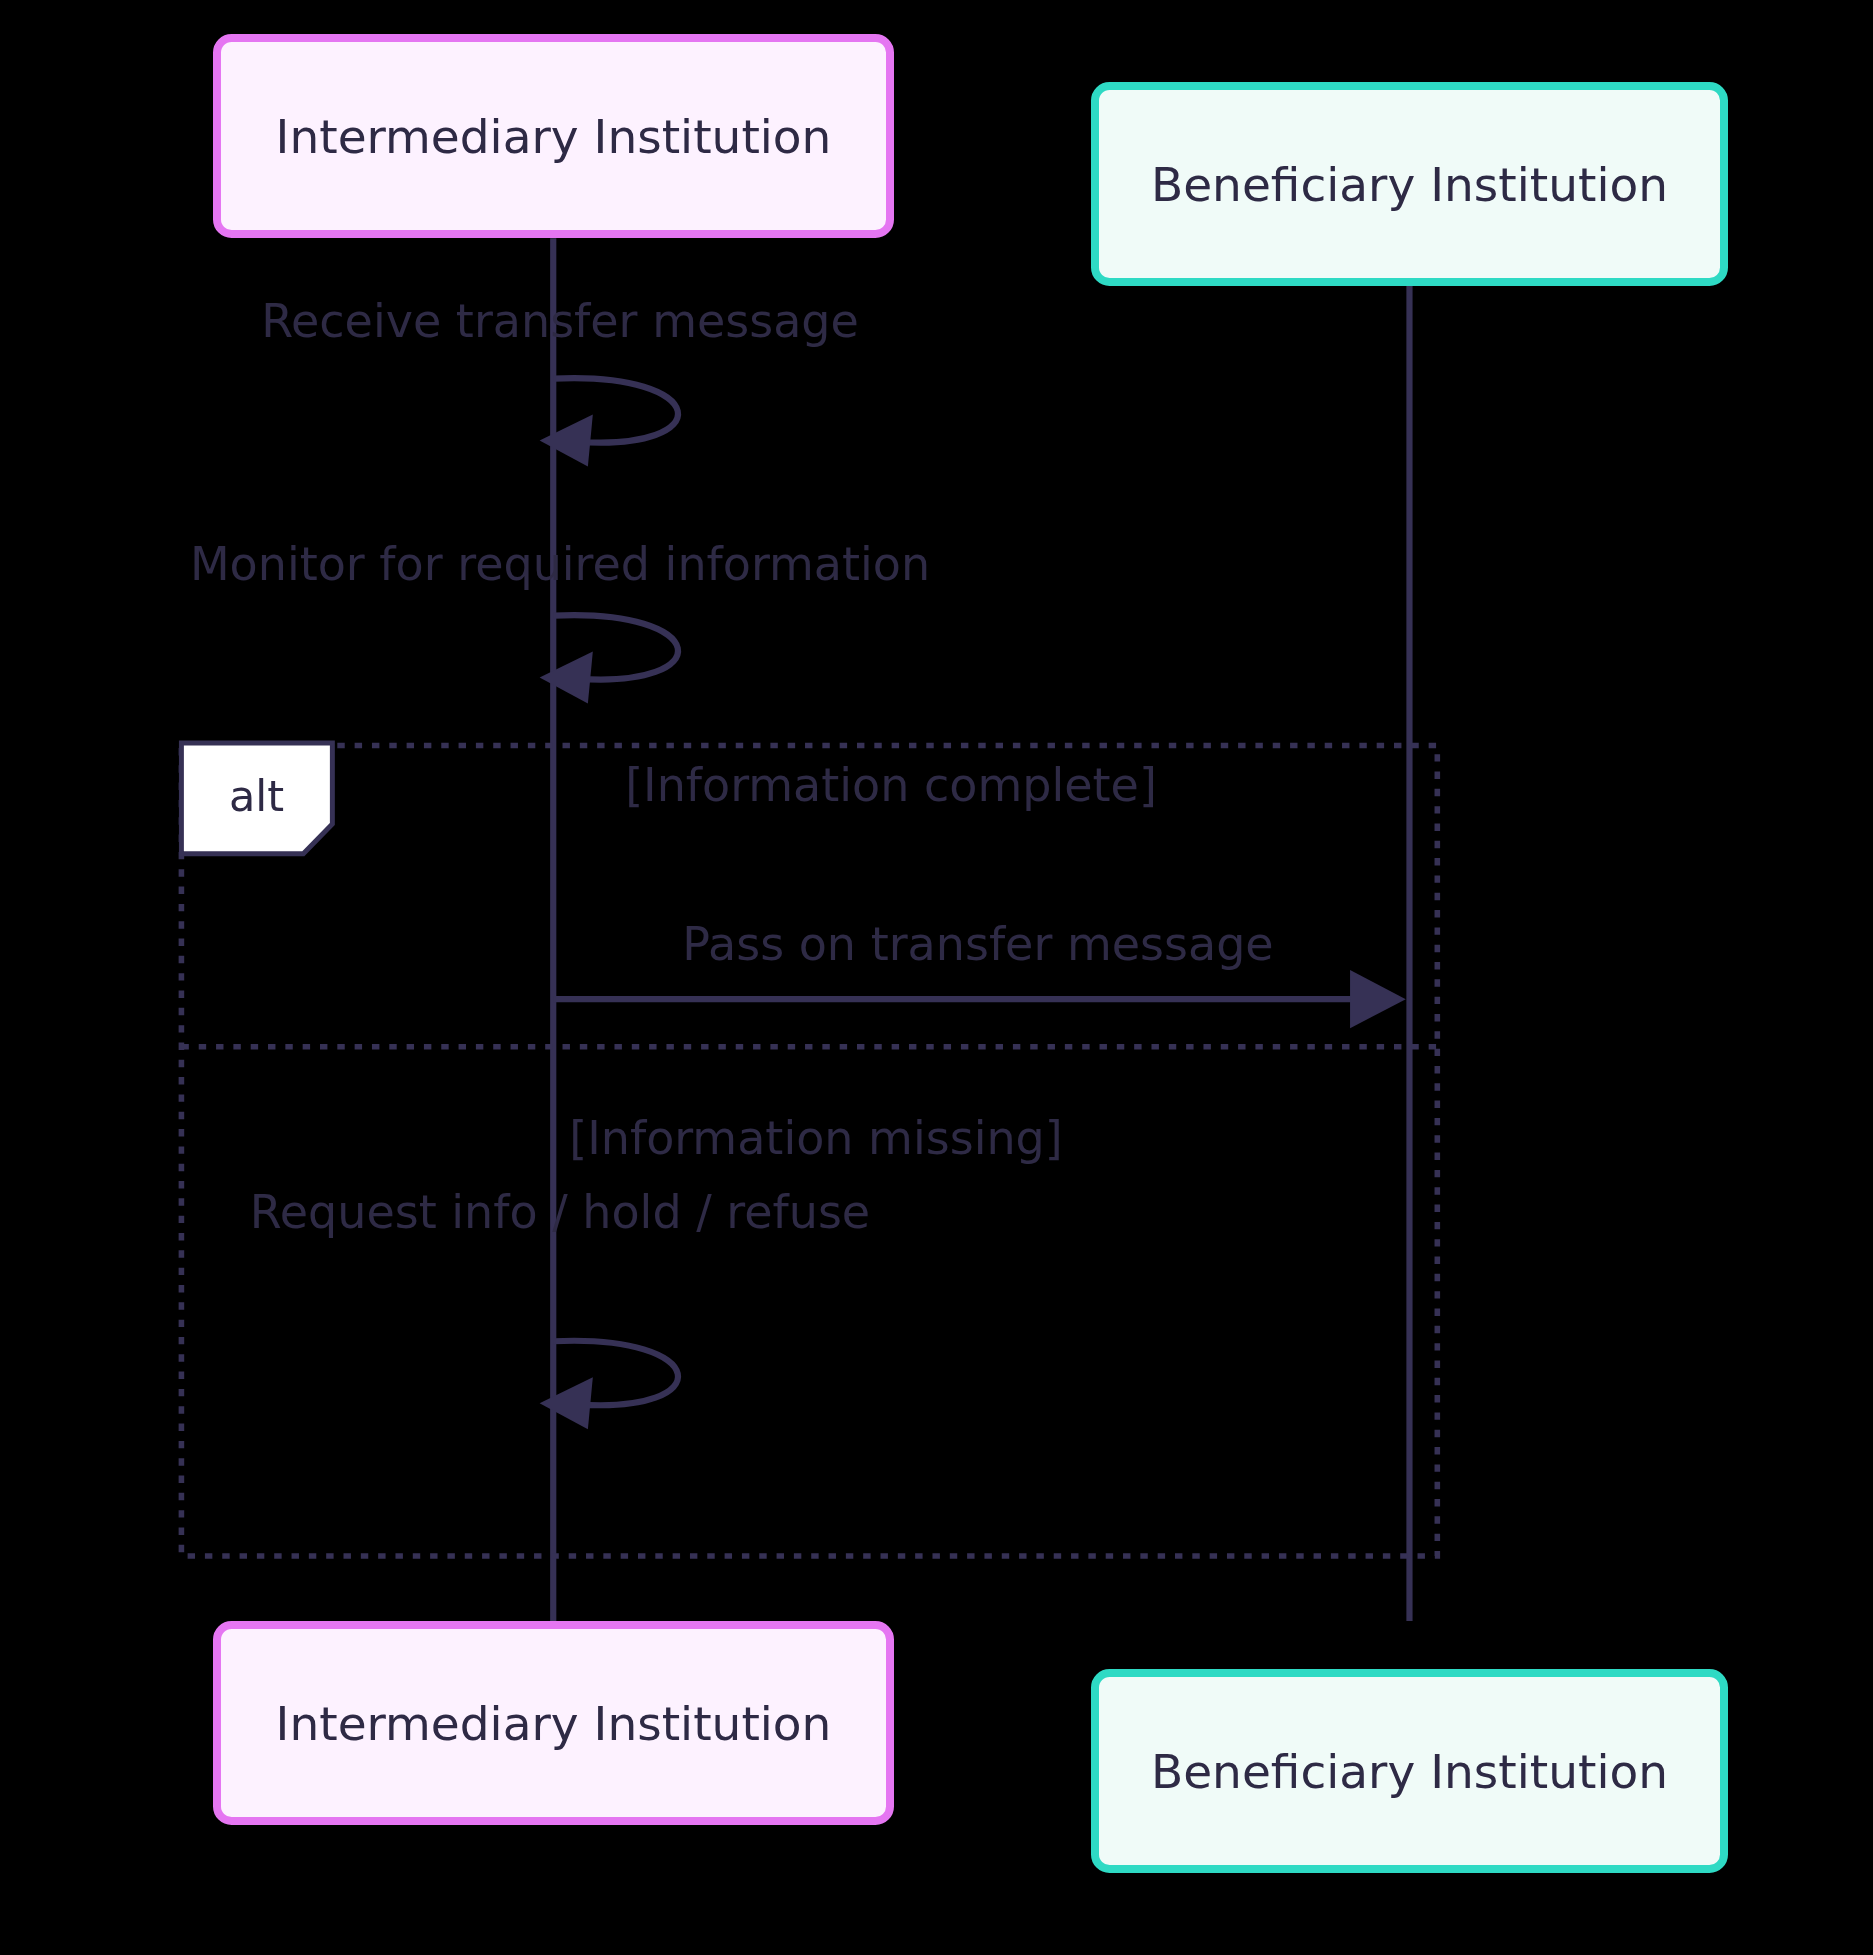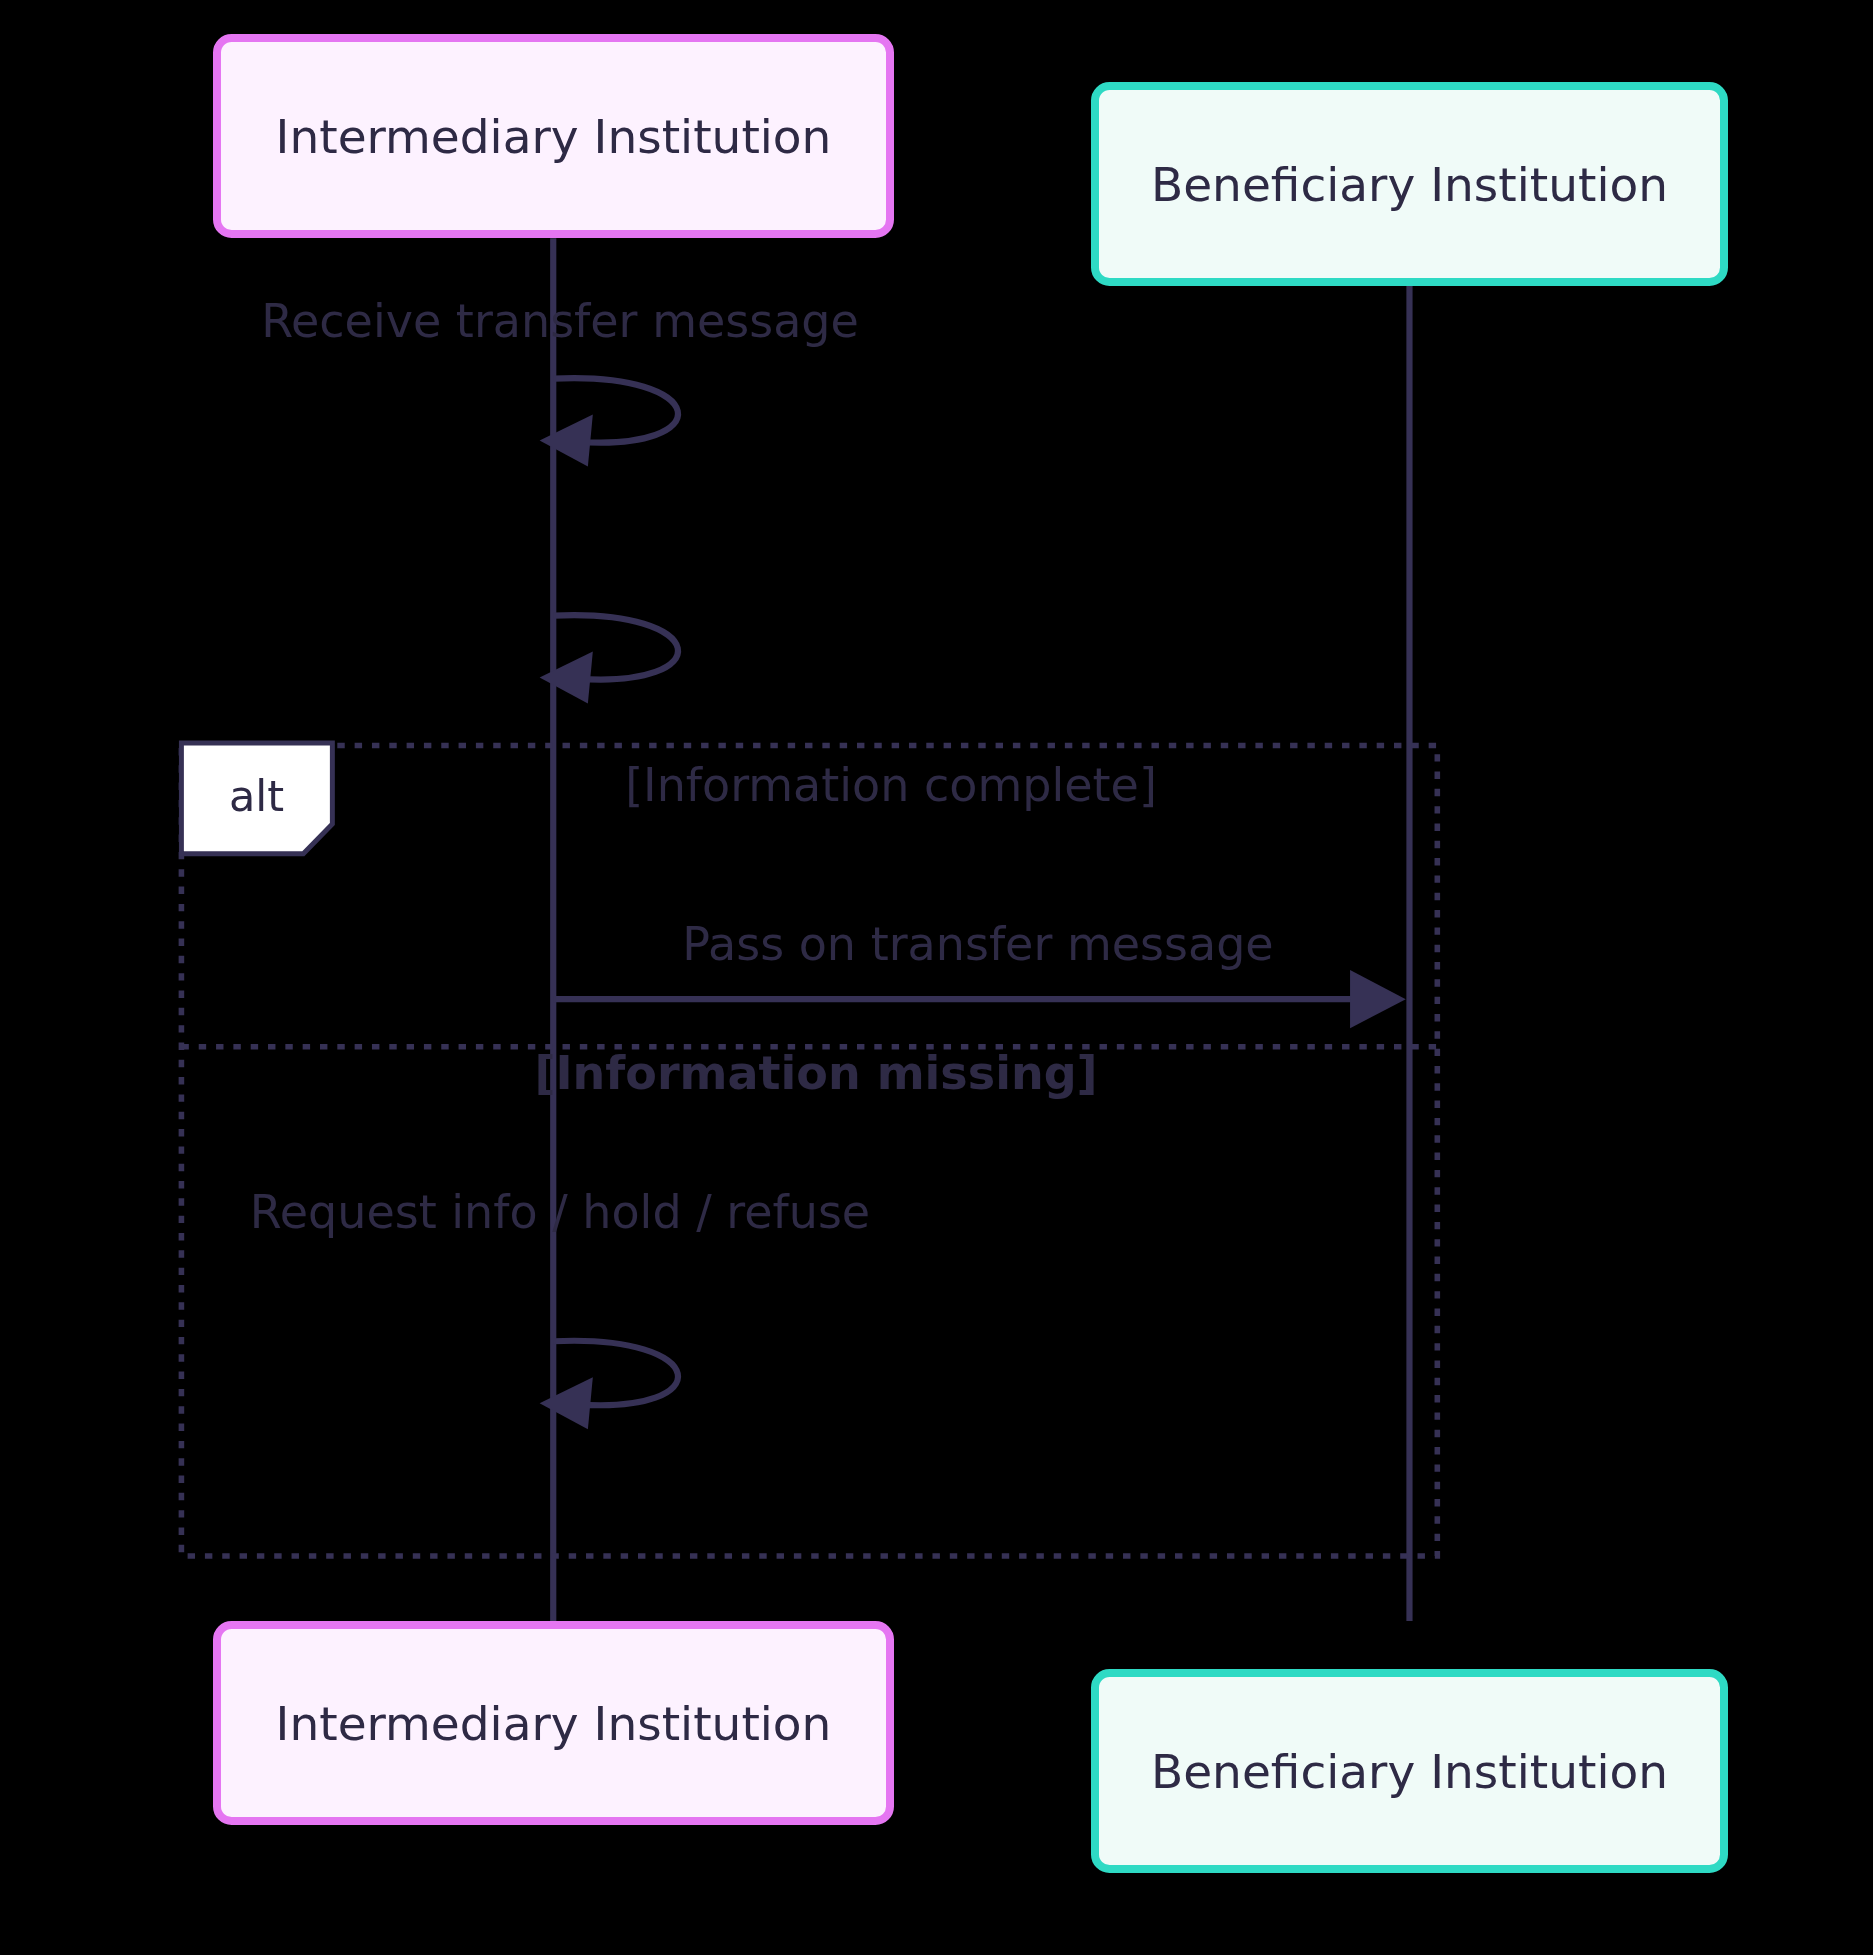--- a/index.html
+++ b/index.html
@@ -83,28 +83,29 @@
 
   <div class="actor pink" style="left:213px;top:34px;width:681px;height:204px;">
     <span>Intermediary Institution</span>
   </div>
   <div class="actor teal" style="left:1091px;top:34px;width:637px;height:204px;">
     <span>Beneficiary Institution</span>
   </div>
 
   <div class="msg" style="left:65px;top:292px;width:990px;height:57px;text-align:right;">Receive transfer message</div>
 
+  <div class="msg" style="left:65px;top:535px;width:990px;height:57px;">Monitor for required information</div>
 
   <div class="alt-tag">alt</div>
 
   <div class="msg" style="left:272px;top:756px;width:1238px;height:57px;">[Information complete]</div>
 
   <div class="msg" style="left:359px;top:915px;width:1238px;height:57px;">Pass on transfer message</div>
 
-  <div class="msg" style="left:197px;top:1044px;width:1238px;height:57px;font-weight:bold;">[Information missing]</div>
+  <div class="msg" style="left:197px;top:1109px;width:1238px;height:57px;">[Information missing]</div>
 
   <div class="msg-block" style="left:65px;top:1143px;width:990px;margin-top:40px;">
     <div>Request info / hold / refuse</div>
   </div>
 
   <div class="actor pink" style="left:213px;top:1621px;width:681px;height:204px;">
     <span>Intermediary Institution</span>
   </div>
   <div class="actor teal" style="left:1091px;top:1621px;width:637px;height:204px;">
     <span>Beneficiary Institution</span>

